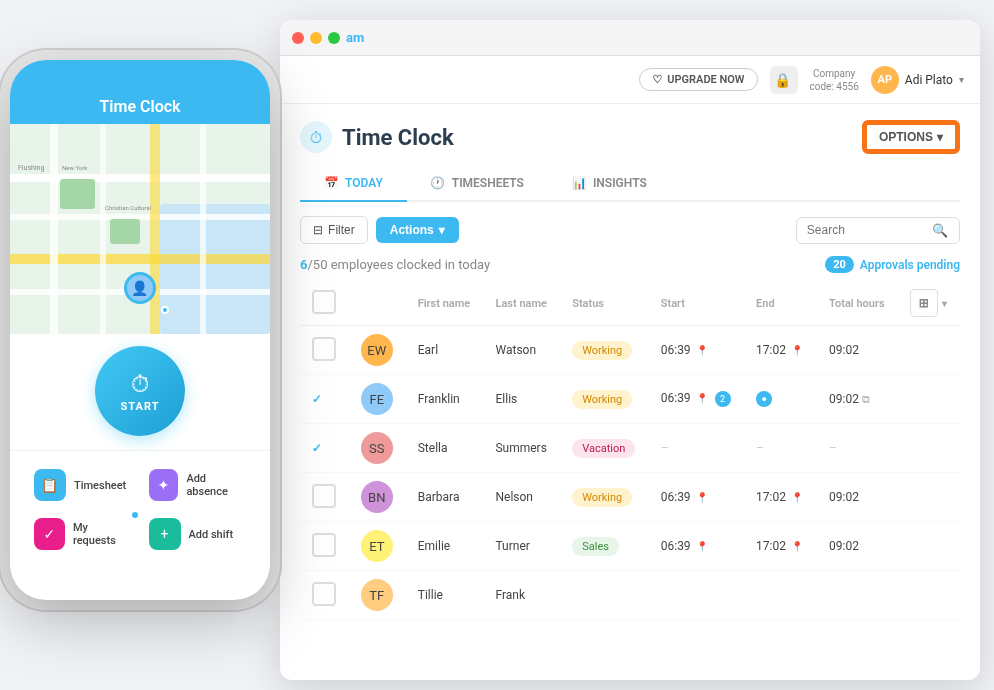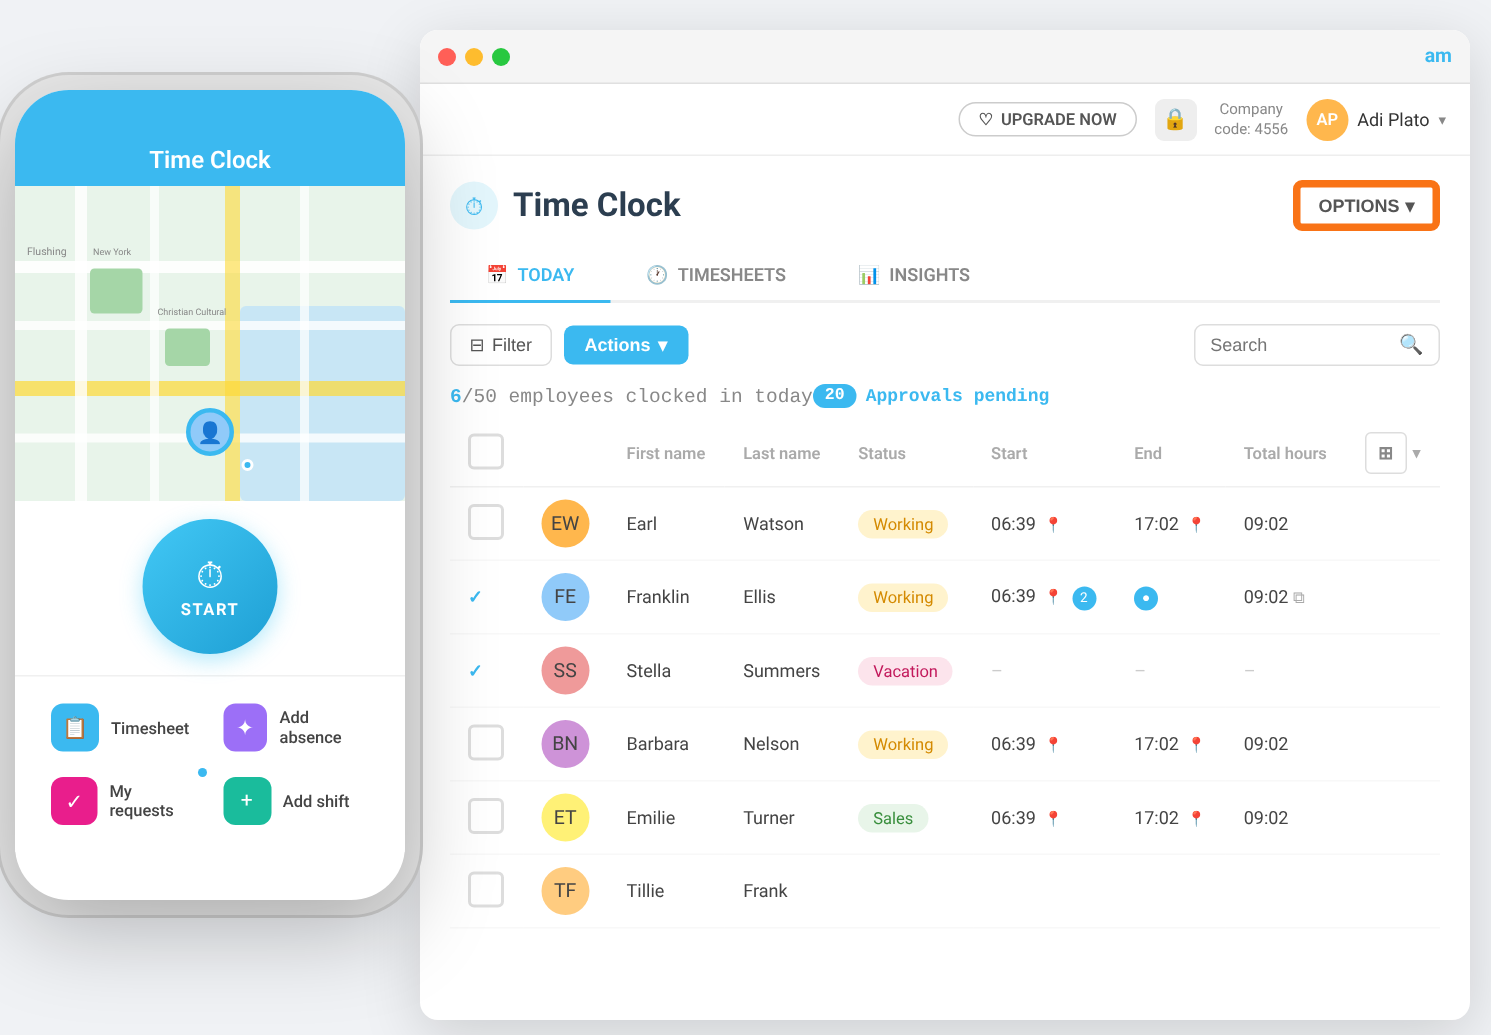--- a/index.html
+++ b/index.html
@@ -346,22 +346,22 @@
       outline: none;
       font-size: 12px;
       color: #888;
       width: 120px;
       background: transparent;
     }
 
     .stats-row {
       display: flex;
       align-items: center;
+      justify-content: space-between;
       padding: 4px 20px 8px;
-      font-family: Liberation Mono, monospace;
     }
     .employees-stat {
       font-size: 13px;
       color: #888;
     }
     .employees-stat span.highlight {
       color: #3bb9f0;
       font-weight: 700;
     }
     .approvals-badge {
@@ -529,21 +529,21 @@
     </div>
   </div>
 </div>
 
 <div class="desktop-wrapper">
 
   <div class="desktop-titlebar">
     <div class="titlebar-dot dot-red"></div>
     <div class="titlebar-dot dot-yellow"></div>
     <div class="titlebar-dot dot-green"></div>
-    <div style="flex:1; text-align:right; font-size:13px; font-weight:700; color:#3bb9f0;">
+    <div style="flex:1; text-align:left; font-size:13px; font-weight:700; color:#3bb9f0;">
       <span>am</span>
     </div>
   </div>
 
   <div class="desktop-header">
     <div class="upgrade-btn">
       <span>♡</span>
       <span>UPGRADE NOW</span>
     </div>
     <div style="display:flex;align-items:center;gap:4px;">

